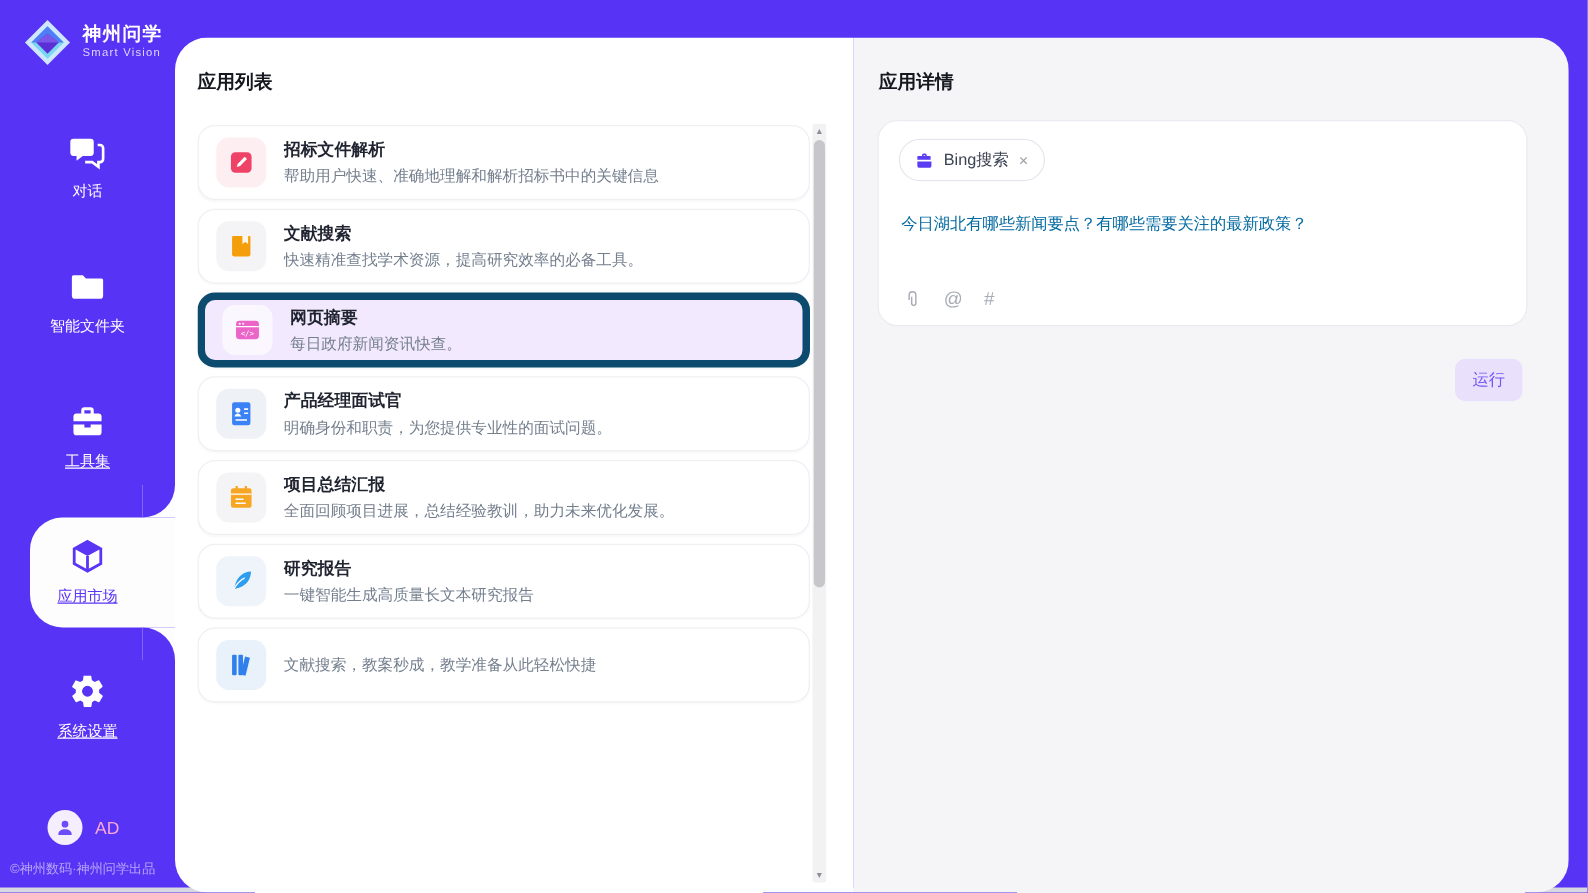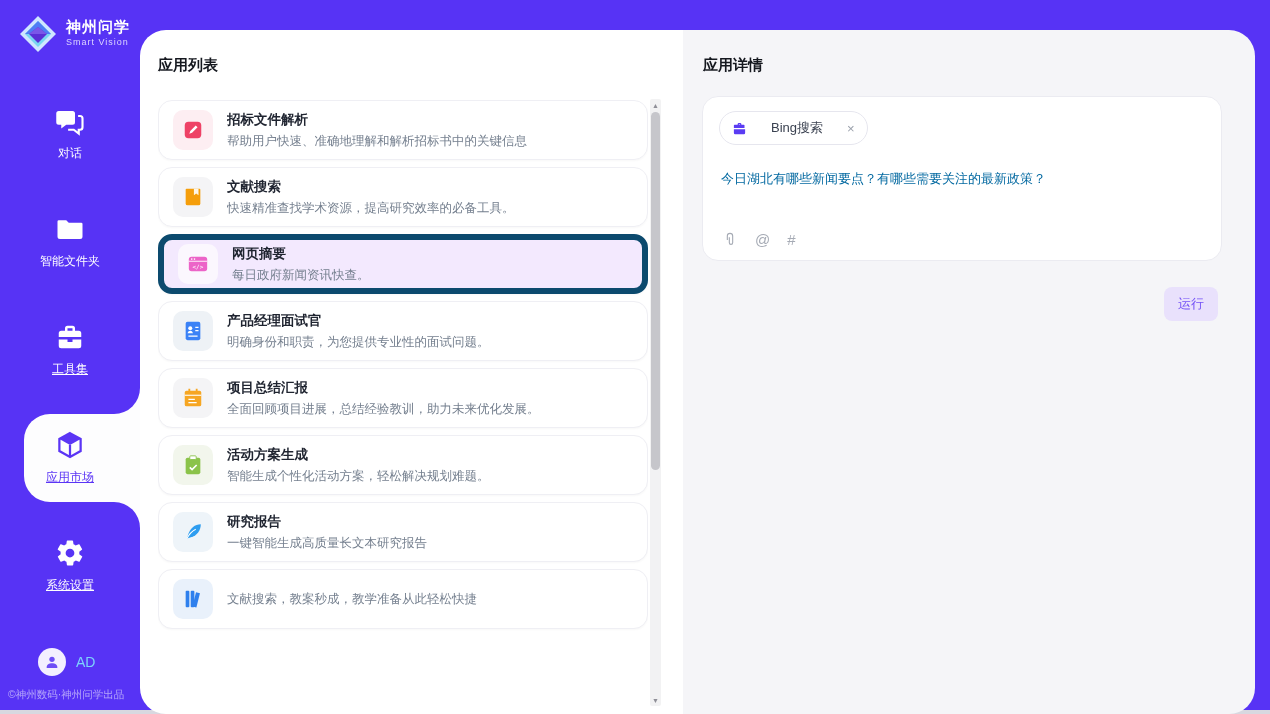--- a/index.html
+++ b/index.html
@@ -32,21 +32,21 @@
   .active-bump { position:absolute; left:24px; width:116px; height:88px; background:#fdfdfe; border-radius:26px 0 0 26px; z-index:1; }
   .active-bump .flare { position:absolute; right:0; width:26px; height:26px; background:#fdfdfe; }
   .active-bump .flare.top { top:-26px; }
   .active-bump .flare.bottom { bottom:-26px; }
   .active-bump .flare.top::after { content:""; position:absolute; inset:0; background:#5733f5; border-bottom-right-radius:26px; }
   .active-bump .flare.bottom::after { content:""; position:absolute; inset:0; background:#5733f5; border-top-right-radius:26px; }
 
   .user-row { position:absolute; left:38px; top:648px; display:flex; align-items:center; gap:10px; cursor:pointer; }
   .avatar { width:28px; height:28px; border-radius:50%; background:#f3efff; display:flex; align-items:center; justify-content:center; }
   .avatar svg { width:16px; height:16px; fill:#6d4df6; }
-  .user-initials { font-size:14px; color:#7dd3fc; }
+  .user-initials { font-size:14px; color:#f9a8d4; }
   .copyright { position:absolute; left:8px; bottom:8px; font-size:10.5px; color:rgba(255,255,255,.55); white-space:nowrap; }
 
   
   .content { position:absolute; left:140px; top:30px; width:1115px; height:684px; border-radius:26px; overflow:hidden; display:flex; }
   .list-panel { width:543px; background:#ffffff; position:relative; flex:none; }
   .detail-panel { flex:1; background:#f5f5f8; position:relative; }
   .panel-title { position:absolute; top:26px; left:18px; font-size:15px; font-weight:bold; color:#15181f; }
   .detail-panel .panel-title { left:20px; }
 
   
@@ -61,21 +61,21 @@
 
   
   .scrollbar { position:absolute; right:22px; top:69px; bottom:8px; width:11px; background:#f2f2f3; border-radius:2px; }
   .scroll-arrow { position:absolute; left:0; width:11px; height:12px; display:flex; align-items:center; justify-content:center; font-size:7px; color:#8f8f97; cursor:pointer; }
   .scroll-arrow.up { top:0; }
   .scroll-arrow.down { bottom:0; }
   .scroll-thumb { position:absolute; left:1px; top:13px; width:9px; height:358px; background:#c6c6cb; border-radius:5px; cursor:pointer; }
 
   
   .prompt-card { position:absolute; left:19px; right:33px; top:66px; height:165px; background:#fff; border:1px solid #ebebf1; border-radius:16px; }
-  .tool-tag { position:absolute; left:16px; top:14px; display:inline-flex; align-items:center; gap:24px; padding:7px 12px; border:1px solid #e6e6ee; border-radius:18px; background:#fff; cursor:pointer; }
+  .tool-tag { position:absolute; left:16px; top:14px; display:inline-flex; align-items:center; gap:8px; padding:7px 12px; border:1px solid #e6e6ee; border-radius:18px; background:#fff; cursor:pointer; }
   .tool-tag svg { width:15px; height:15px; fill:#5a3cf3; }
   .tool-tag-label { font-size:13px; color:#3a4150; }
   .tag-close { font-size:13px; color:#9aa0ab; cursor:pointer; line-height:1; }
   .query-text { position:absolute; left:18px; top:72px; right:18px; font-size:13px; color:#0369a1; line-height:1.5; cursor:text; }
   .attach-row { position:absolute; left:18px; bottom:12px; display:flex; align-items:center; gap:17px; color:#a6abb5; }
   .attach-row .a-icon { width:17px; height:17px; cursor:pointer; display:flex; align-items:center; justify-content:center; }
   .attach-row .a-icon svg { width:16px; height:16px; stroke:#a6abb5; fill:none; stroke-width:1.7; }
   .attach-row .a-glyph { font-size:15px; cursor:pointer; color:#a6abb5; }
   .run-btn { position:absolute; right:37px; top:257px; background:#e9e1fc; color:#7553f6; border:none; border-radius:8px; font-size:13px; padding:8px 14px; cursor:pointer; font-family:inherit; }
 </style>
@@ -218,33 +218,20 @@
                 <path d="M8 2v4M16 2v4" stroke="currentColor" stroke-width="2"></path>
                 <path d="M7 13.5h7M7 17h9" stroke="#fff" stroke-width="1.4"></path>
               </svg>
             </span>
             <span class="card-text">
               <span class="card-title">项目总结汇报</span>
               <span class="card-desc">全面回顾项目进展，总结经验教训，助力未来优化发展。</span>
             </span>
           </div>
           <div class="app-card">
-            <span class="tile" style="background:#f2f6ec;color:#8bc34a">
-              <svg viewBox="0 0 24 24">
-                <rect x="4" y="4" width="16" height="18" rx="2"></rect>
-                <rect x="8.5" y="2" width="7" height="4" rx="1" fill="#fff" stroke="currentColor" stroke-width="1"></rect>
-                <path d="M8.5 14.5l2.5 2.5 5-5" stroke="#fff" stroke-width="1.8" fill="none"></path>
-              </svg>
-            </span>
-            <span class="card-text">
-              <span class="card-title">活动方案生成</span>
-              <span class="card-desc">智能生成个性化活动方案，轻松解决规划难题。</span>
-            </span>
-          </div>
-          <div class="app-card">
             <span class="tile" style="background:#eef4f9;color:#2e9df0">
               <svg viewBox="0 0 24 24">
                 <path d="M20.5 3.5c-6.5 0-11.5 4.5-13.5 10.5l-1.5 5 5-1.5c6-2 10-7.5 10-14z"></path>
                 <path d="M5.5 19c2.5-5 5.5-8 9.5-10" stroke="#fff" stroke-width="1.1" fill="none"></path>
               </svg>
             </span>
             <span class="card-text">
               <span class="card-title">研究报告</span>
               <span class="card-desc">一键智能生成高质量长文本研究报告</span>
             </span>

